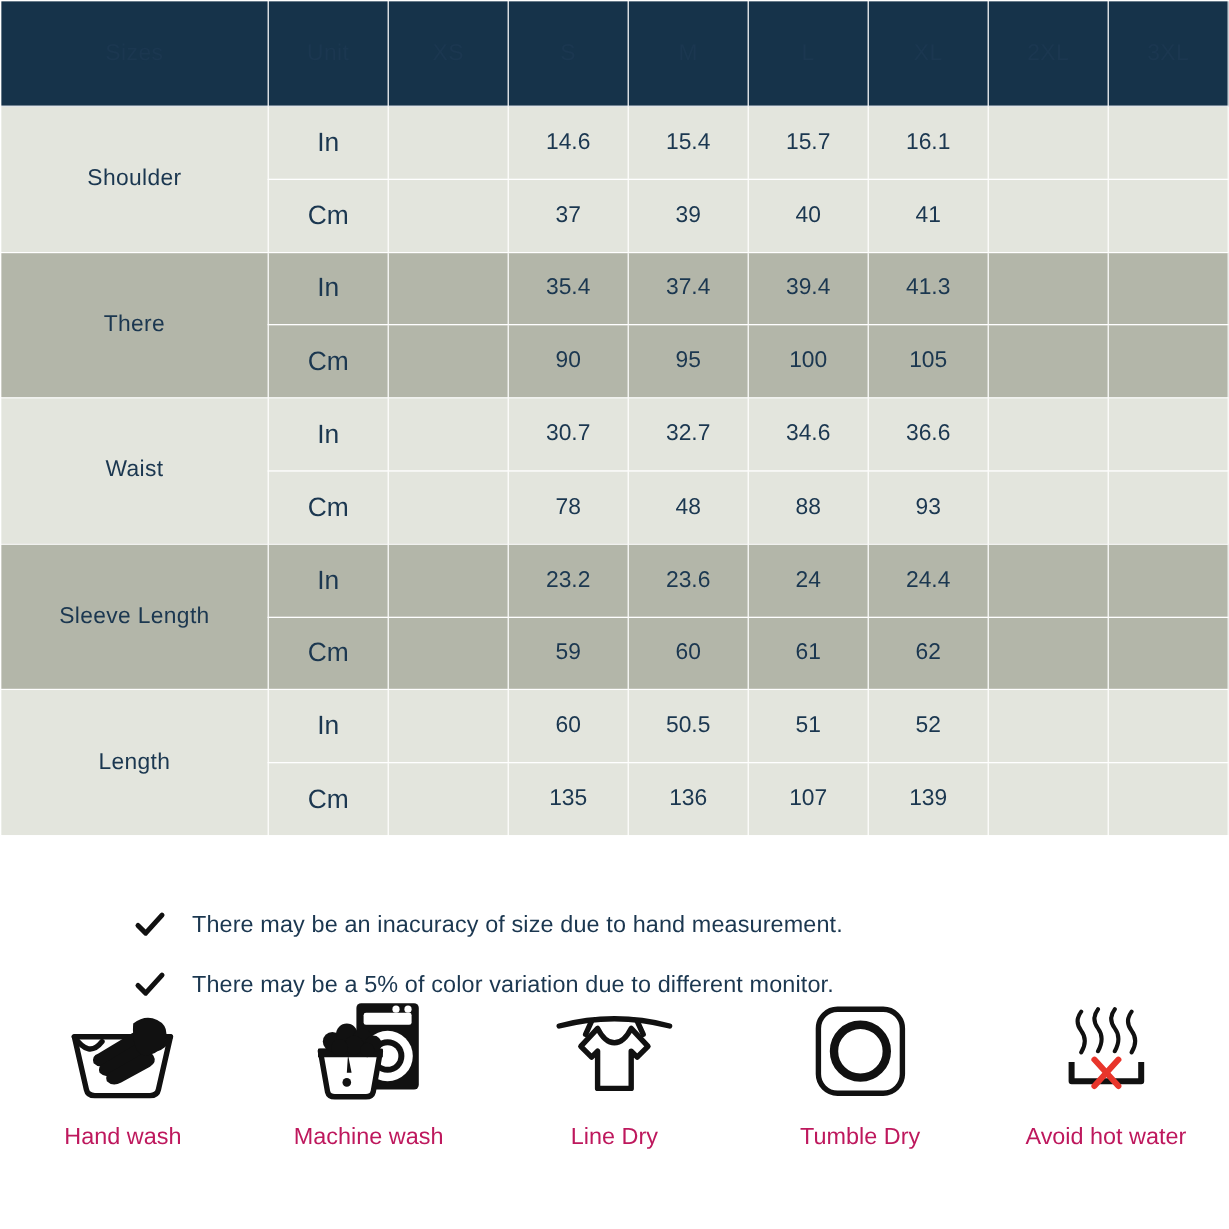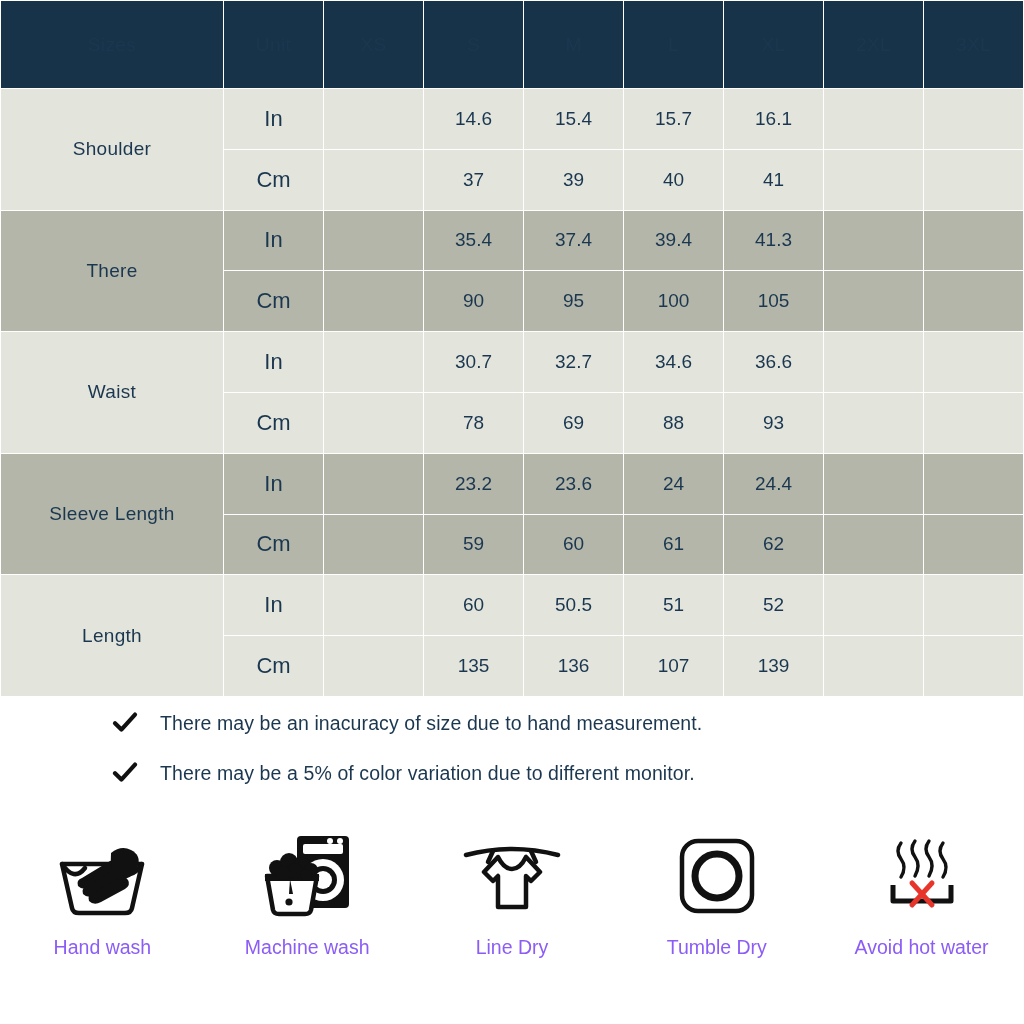--- a/index.html
+++ b/index.html
@@ -45,21 +45,21 @@
   td.unit-cell { font-size: 22px; }
 
   tr.band-light td { background: #e3e5dd; }
   tr.band-dark  td { background: #b3b6a9; }
   td.measure-label.light { background: #e3e5dd; margin-left: 36px; }
   td.measure-label.dark  { background: #b3b6a9; }
 
   
   .notes {
     position: absolute;
-    left: 0; top: 676px;
+    left: 0; top: 724px;
     width: 1024px;
     padding: 34px 0 0 112px;
   }
   .note-row {
     display: flex;
     align-items: center;
     gap: 22px;
     margin-bottom: 24px;
   }
   .check {
@@ -89,21 +89,21 @@
   }
   .care-glyph {
     height: 92px;
     display: flex;
     align-items: center;
     justify-content: center;
   }
   .care-label {
     margin-top: 14px;
     font-size: 19.5px;
-    color: #8b5cf6;
+    color: #be185d;
     text-align: center;
     line-height: 1.15;
     max-width: 150px;
   }
 </style>
 </head>
 <body>
 
 <div class="page">
 
@@ -172,21 +172,21 @@
           <td>32.7</td>
           <td>34.6</td>
           <td>36.6</td>
           <td></td>
           <td></td>
         </tr>
         <tr class="band-light">
           <td class="unit-cell">Cm</td>
           <td></td>
           <td>78</td>
-          <td>69</td>
+          <td>48</td>
           <td>88</td>
           <td>93</td>
           <td></td>
           <td></td>
         </tr>
         <tr class="band-dark">
           <td class="measure-label dark" rowspan="2">Sleeve Length</td>
           <td class="unit-cell">In</td>
           <td></td>
           <td>23.2</td>

